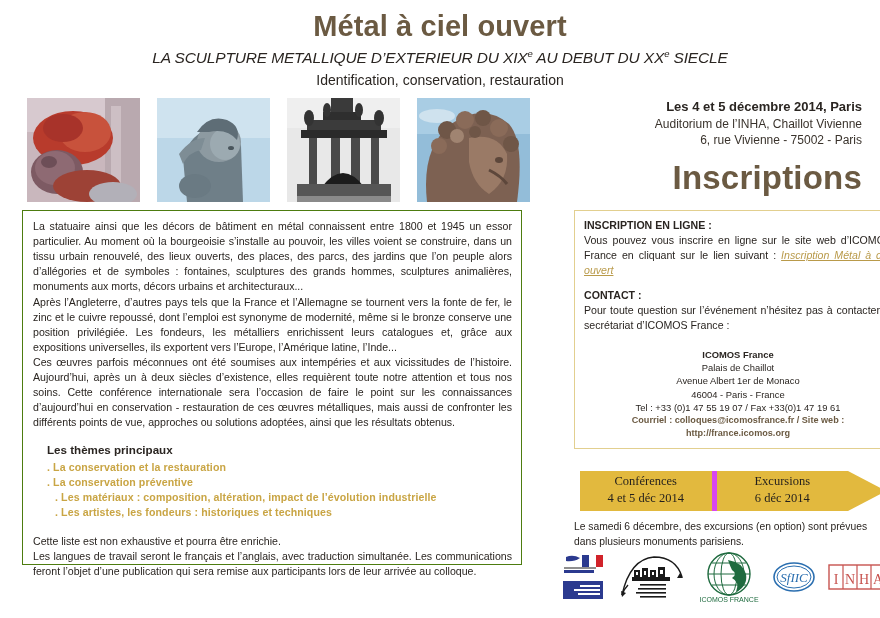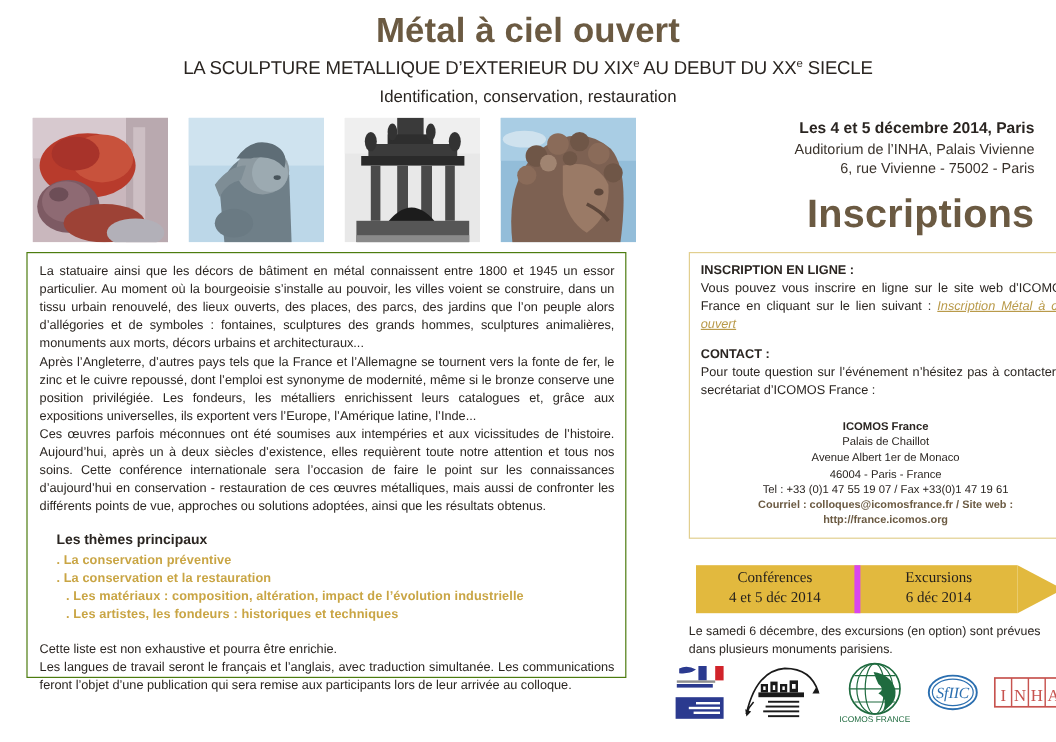--- a/index.html
+++ b/index.html
@@ -33,20 +33,21 @@
     color: #6b5a42;
     letter-spacing: 0.1px;
     line-height: 1.15;
     margin: 0;
   }
   .subtitle-1 {
     font-size: 15.5px;
     color: #2a2521;
     margin: 6px 0 0 0;
     letter-spacing: -0.15px;
+    font-style: italic;
   }
   .subtitle-1 sup {
     font-size: 9.5px;
     vertical-align: super;
     line-height: 0;
   }
   .subtitle-2 {
     font-size: 14px;
     color: #2a2521;
     margin: 5px 0 0 0;
@@ -352,37 +353,37 @@
           <circle cx="58" cy="34" r="6" fill="#6f5647"></circle>
           <ellipse cx="82" cy="62" rx="4" ry="3" fill="#5d473b"></ellipse>
           <path d="M72 72 Q84 78 90 86" stroke="#5d473b" stroke-width="3" fill="none"></path>
         </svg>
       </div>
 
     </div>
 
     <div class="venue">
       <div class="v-date">Les 4 et 5 décembre 2014, Paris</div>
-      <div class="v-line">Auditorium  de l’INHA, Palais Vivienne</div>
+      <div class="v-line">Auditorium  de l’INHA, Chaillot Vivienne</div>
       <div class="v-line">6, rue Vivienne - 75002 - Paris</div>
     </div>
 
     <div class="inscriptions-title">Inscriptions</div>
   </div>
 
   <div class="columns">
 
     <div class="left-box">
       <p class="body-par">La statuaire ainsi que les décors de bâtiment en métal connaissent entre 1800 et 1945 un essor particulier. Au moment où la bourgeoisie s’installe au pouvoir, les villes voient se construire, dans un tissu urbain renouvelé, des lieux ouverts, des places, des parcs, des jardins que l’on peuple alors d’allégories et de symboles : fontaines, sculptures des grands hommes, sculptures animalières, monuments aux morts, décors urbains et architecturaux...</p>
       <p class="body-par">Après l’Angleterre, d’autres pays tels que la France et l’Allemagne se tournent vers la fonte de fer, le zinc et le cuivre repoussé, dont l’emploi est synonyme de modernité, même si le bronze conserve une position privilégiée. Les fondeurs, les métalliers enrichissent leurs catalogues et, grâce aux expositions universelles, ils exportent vers l’Europe, l’Amérique latine, l’Inde...</p>
       <p class="body-par">Ces œuvres parfois méconnues ont été soumises aux intempéries et aux vicissitudes de l’histoire. Aujourd’hui, après un à deux siècles d’existence, elles requièrent toute notre attention et tous nos soins. Cette conférence internationale sera l’occasion de faire le point sur les connaissances d’aujourd’hui en conservation - restauration de ces œuvres métalliques, mais aussi de confronter les différents points de vue, approches ou solutions adoptées, ainsi que les résultats obtenus.</p>
 
       <div class="themes-heading">Les thèmes principaux</div>
+      <div class="theme-item">. La conservation et la restauration</div>
       <div class="theme-item">. La conservation préventive</div>
-      <div class="theme-item">. La conservation et la restauration</div>
       <div class="theme-item indent-1">. Les matériaux : composition, altération, impact de l’évolution industrielle</div>
       <div class="theme-item indent-1">. Les artistes, les fondeurs : historiques et techniques</div>
 
       <div class="closing">
         <p class="body-par">Cette liste est non exhaustive et pourra être enrichie.</p>
         <p class="body-par">Les langues de travail seront le français et l’anglais, avec traduction simultanée. Les communications feront l’objet d’une publication qui sera remise aux participants lors de leur arrivée au colloque.</p>
       </div>
     </div>
 
     <div class="right-col">

